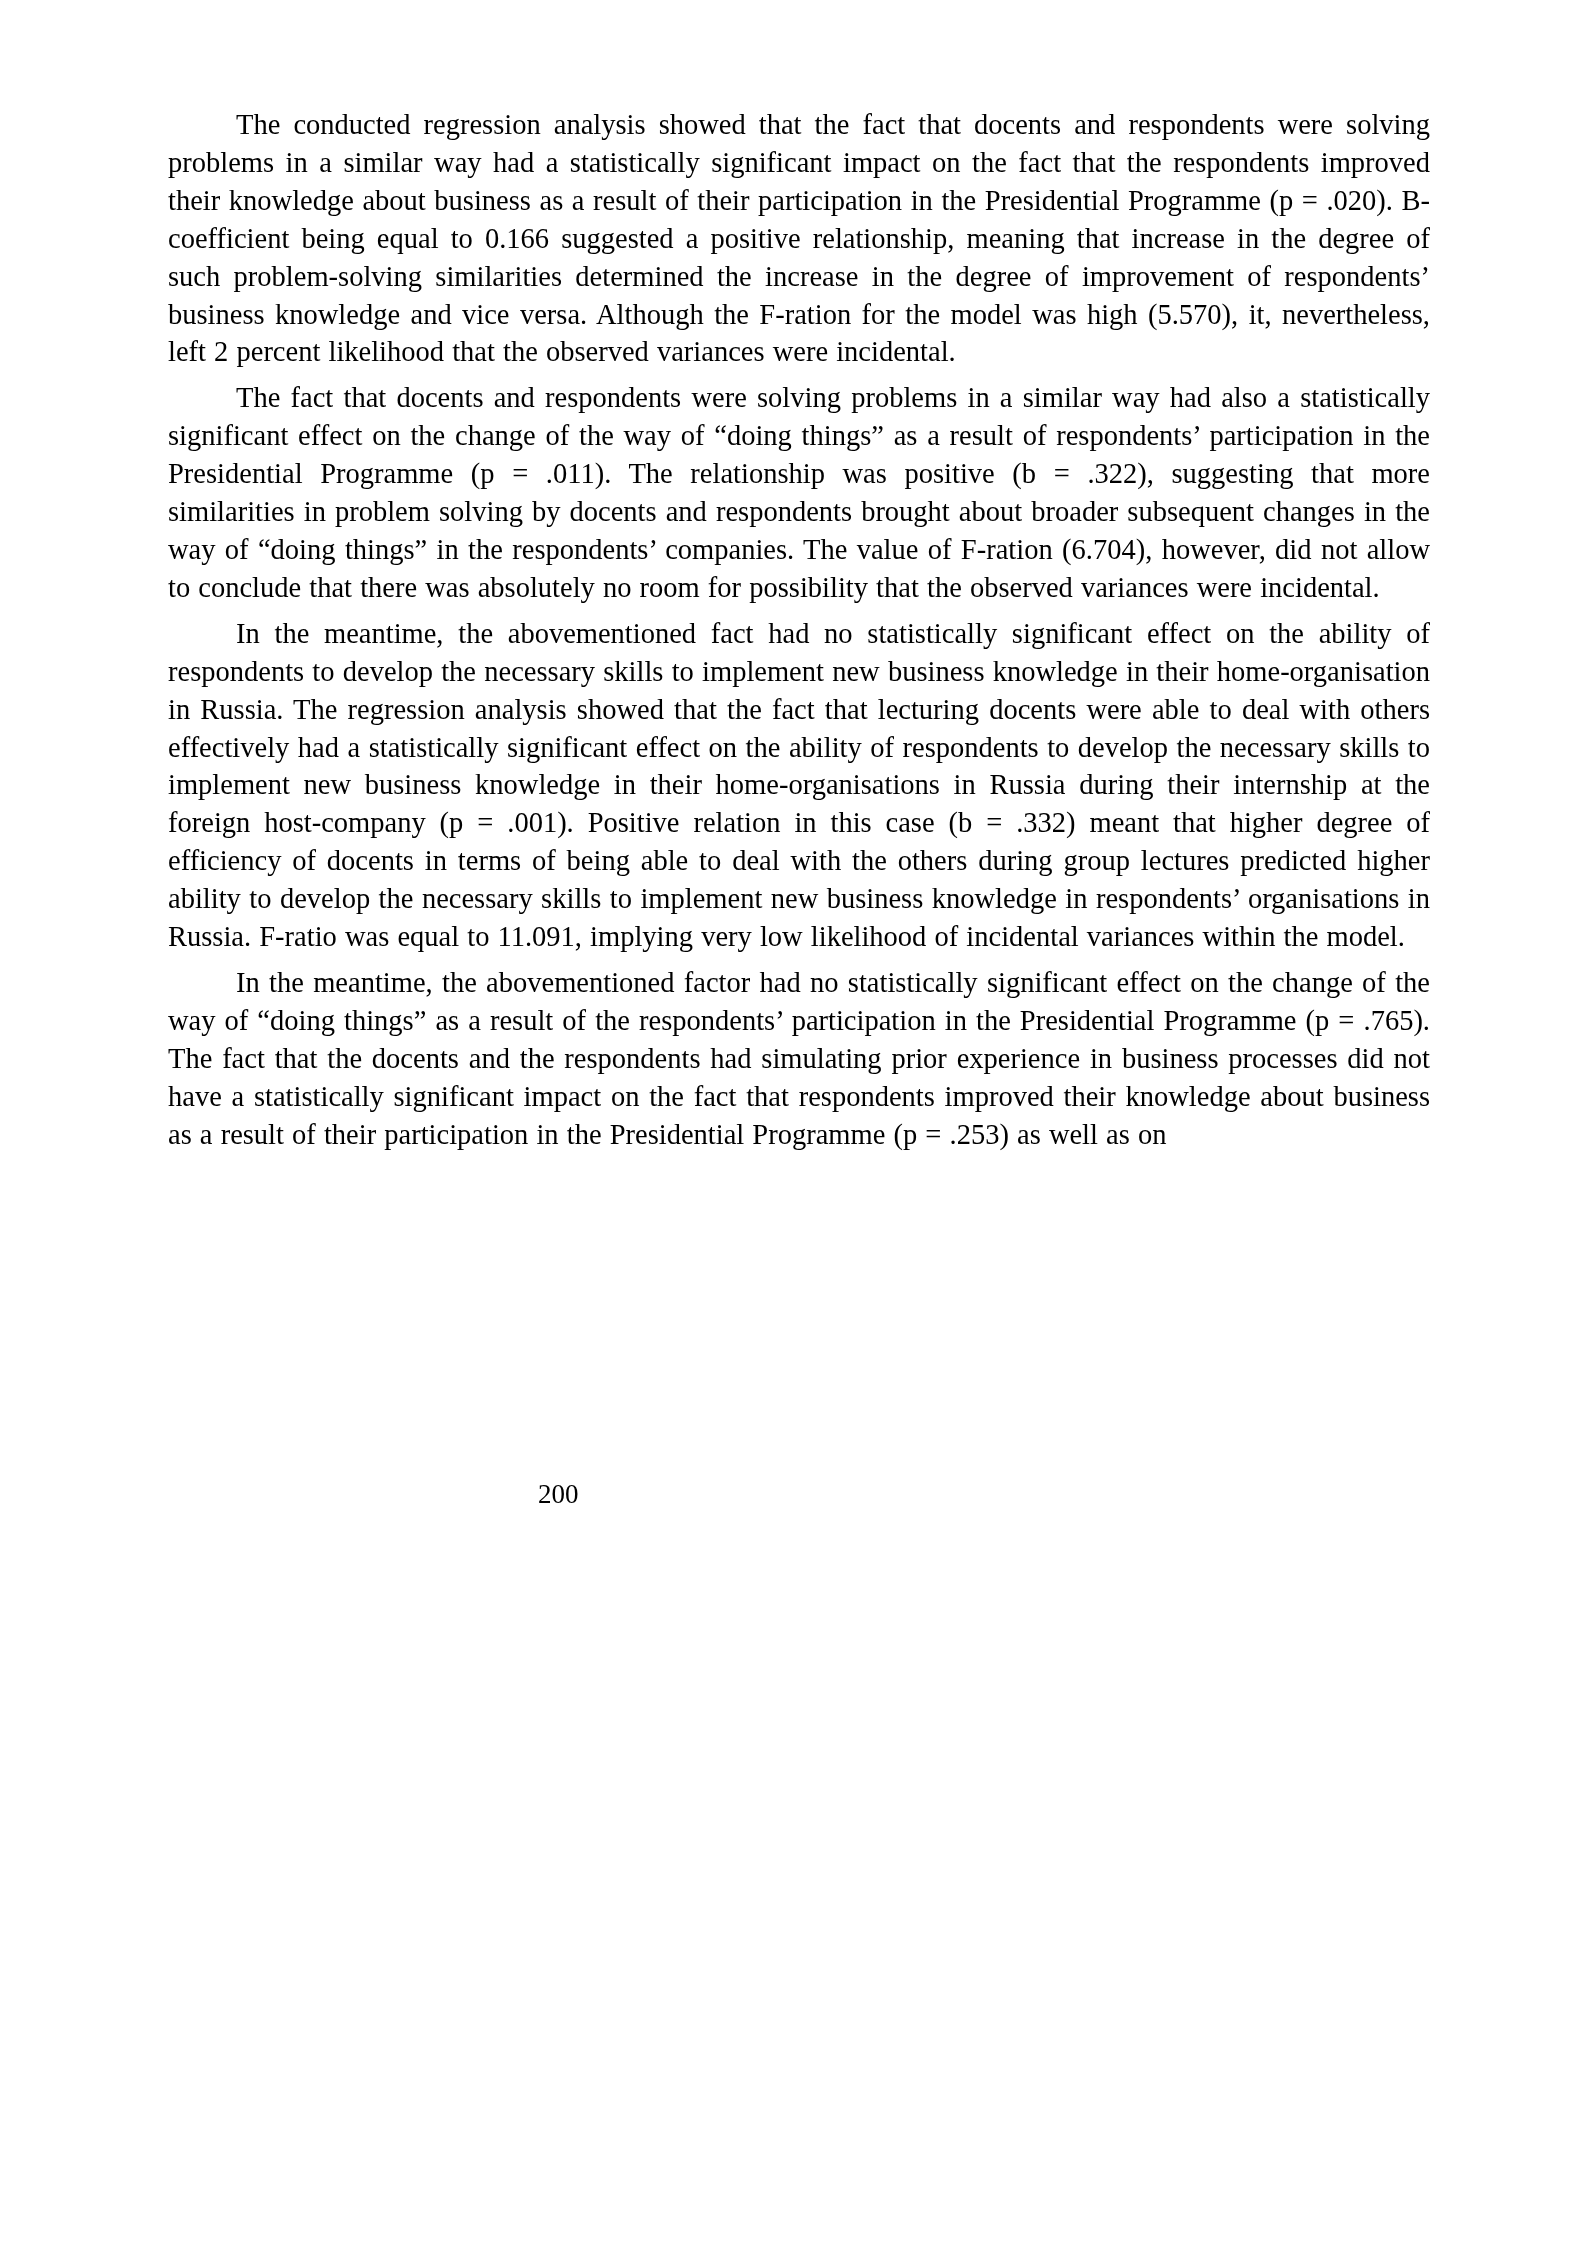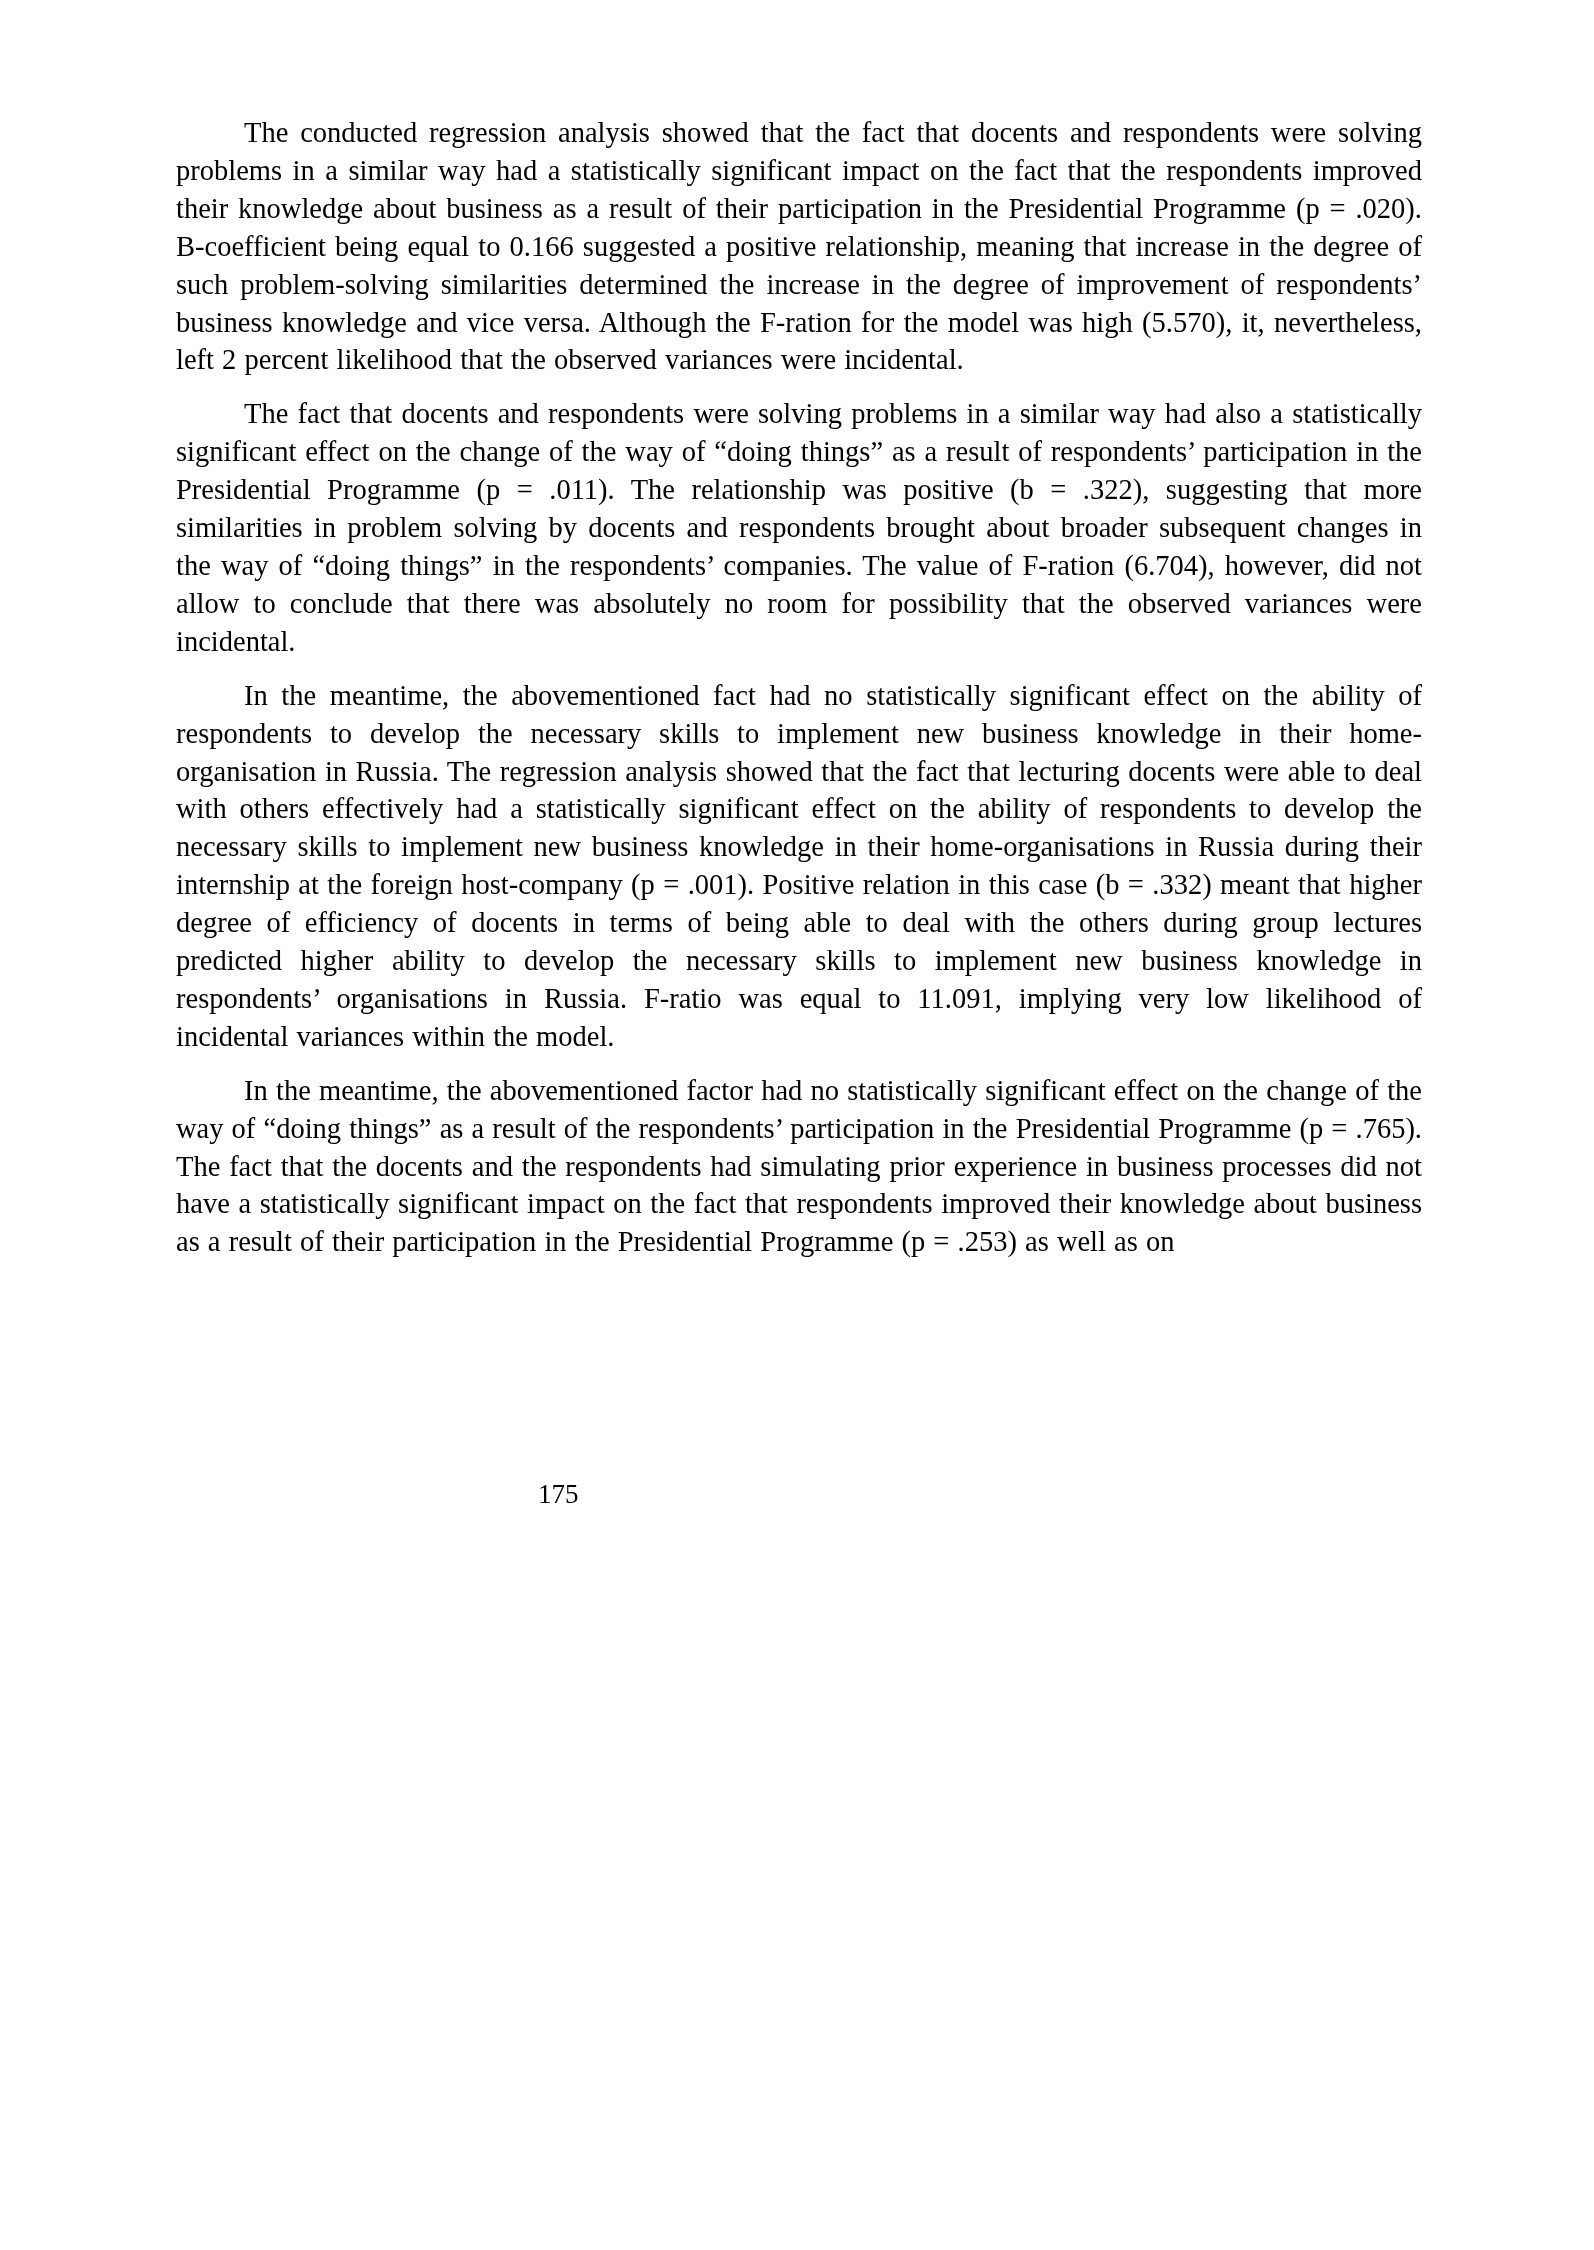--- a/index.html
+++ b/index.html
@@ -16,21 +16,21 @@
     color: #000000;
     overflow: hidden;
   }
   .content {
     position: absolute;
     left: 160px;
     top: 98px;
     width: 1278px;
   }
   .content p {
-    margin: 16px;
+    margin: 8px;
     padding: 0;
     font-size: 28.5px;
     line-height: 37.9px;
     text-align: justify;
     text-indent: 68px;
     word-spacing: 1px;
   }
   .page-number {
     position: absolute;
     top: 1478px;
@@ -42,14 +42,14 @@
 </head>
 <body>
 
 <div class="page">
   <div class="content">
     <p>The conducted regression analysis showed that the fact that docents and respondents were solving problems in a similar way had a statistically significant impact on the fact that the respondents improved their knowledge about business as a result of their participation in the Presidential Programme (p = .020). B-coefficient being equal to 0.166 suggested a positive relationship, meaning that increase in the degree of such problem-solving similarities determined the increase in the degree of improvement of respondents’ business knowledge and vice versa. Although the F-ration for the model was high (5.570), it, nevertheless, left 2 percent likelihood that the observed variances were incidental.</p>
     <p>The fact that docents and respondents were solving problems in a similar way had also a statistically significant effect on the change of the way of “doing things” as a result of respondents’ participation in the Presidential Programme (p = .011). The relationship was positive (b = .322), suggesting that more similarities in problem solving by docents and respondents brought about broader subsequent changes in the way of “doing things” in the respondents’ companies. The value of F-ration (6.704), however, did not allow to conclude that there was absolutely no room for possibility that the observed variances were incidental.</p>
     <p>In the meantime, the abovementioned fact had no statistically significant effect on the ability of respondents to develop the necessary skills to implement new business knowledge in their home-organisation in Russia. The regression analysis showed that the fact that lecturing docents were able to deal with others effectively had a statistically significant effect on the ability of respondents to develop the necessary skills to implement new business knowledge in their home-organisations in Russia during their internship at the foreign host-company (p = .001). Positive relation in this case (b = .332) meant that higher degree of efficiency of docents in terms of being able to deal with the others during group lectures predicted higher ability to develop the necessary skills to implement new business knowledge in respondents’ organisations in Russia. F-ratio was equal to 11.091, implying very low likelihood of incidental variances within the model.</p>
     <p>In the meantime, the abovementioned factor had no statistically significant effect on the change of the way of “doing things” as a result of the respondents’ participation in the Presidential Programme (p = .765). The fact that the docents and the respondents had simulating prior experience in business processes did not have a statistically significant impact on the fact that respondents improved their knowledge about business as a result of their participation in the Presidential Programme (p = .253) as well as on</p>
   </div>
-  <div class="page-number">175</div>
+  <div class="page-number">200</div>
 </div>
 
 </body></html>

